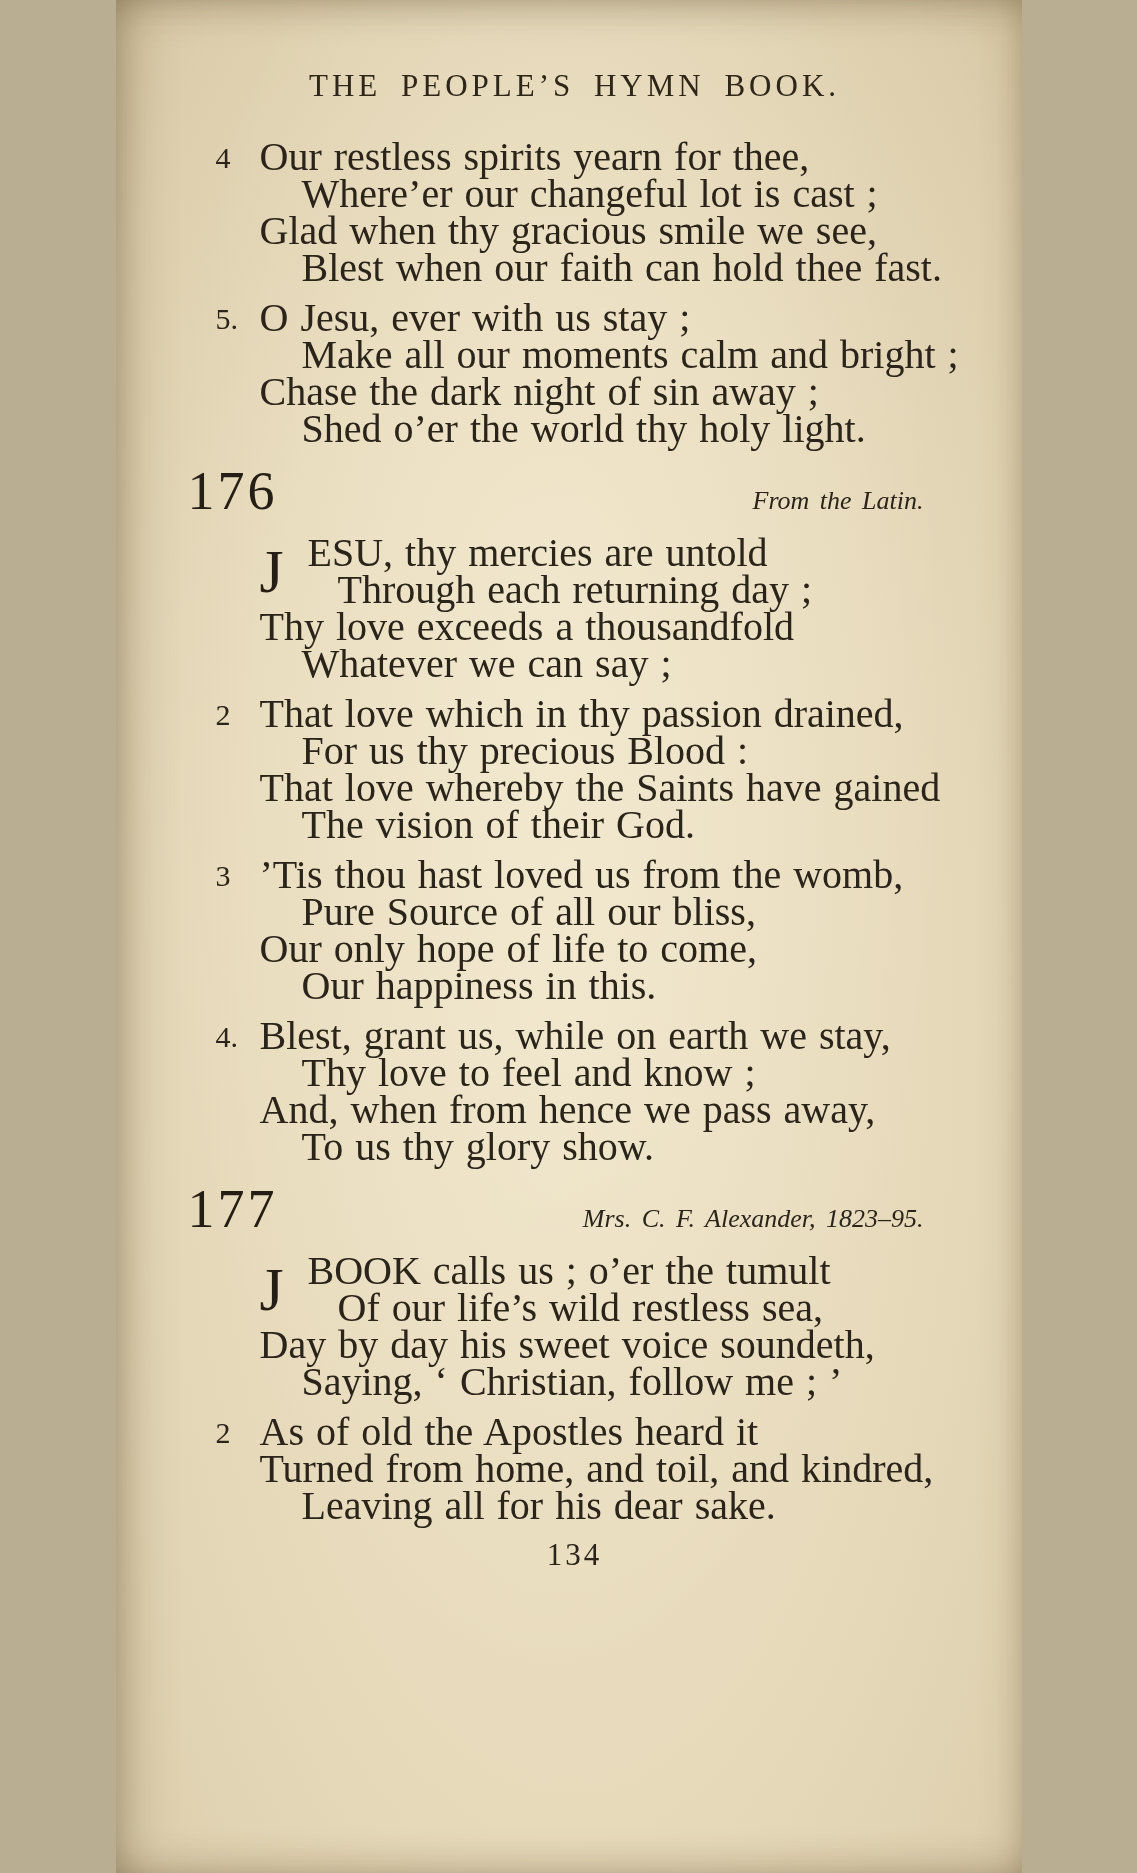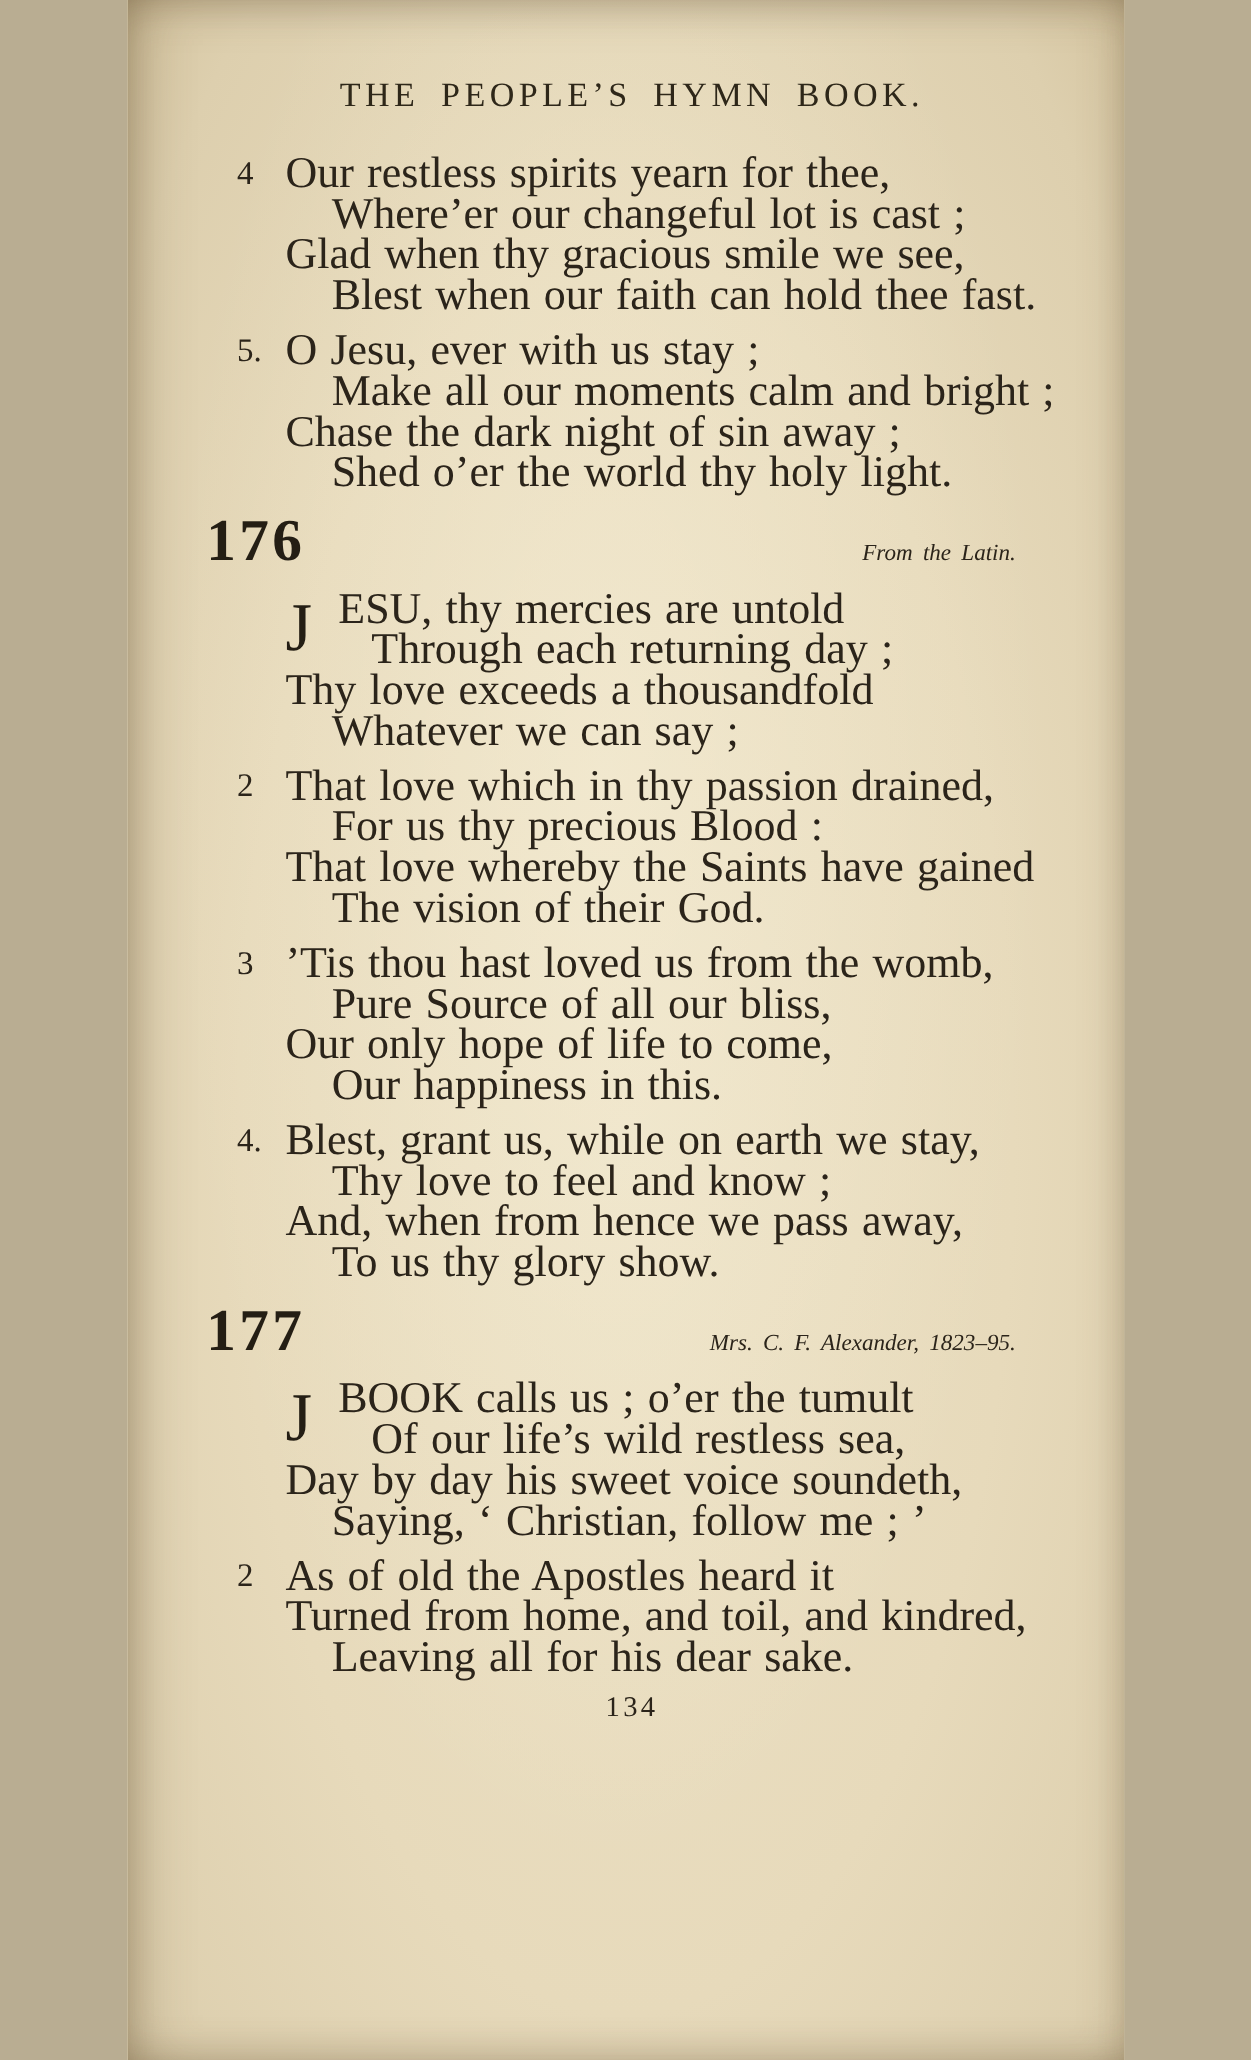--- a/index.html
+++ b/index.html
@@ -68,33 +68,33 @@
   .dc-lines .line.dcin { padding-left: 30px; }
 
   .hymn-head {
     display: flex;
     justify-content: space-between;
     align-items: baseline;
     margin: 8px 10px 12px -28px;
   }
   .hymn-num {
     font-size: 54px;
-    font-weight: 700;
+    font-weight: 400;
     letter-spacing: 3px;
     color: #241e14;
   }
   .hymn-attr {
     font-style: italic;
-    font-size: 21px;
+    font-size: 26px;
     word-spacing: 4px;
   }
 
   .page-num {
     text-align: center;
-    font-size: 26px;
+    font-size: 31px;
     letter-spacing: 3px;
     margin-top: 6px;
   }
 </style>
 </head>
 <body>
 
 <div class="page">
 
   <div class="running-head">THE PEOPLE’S HYMN BOOK.</div>

